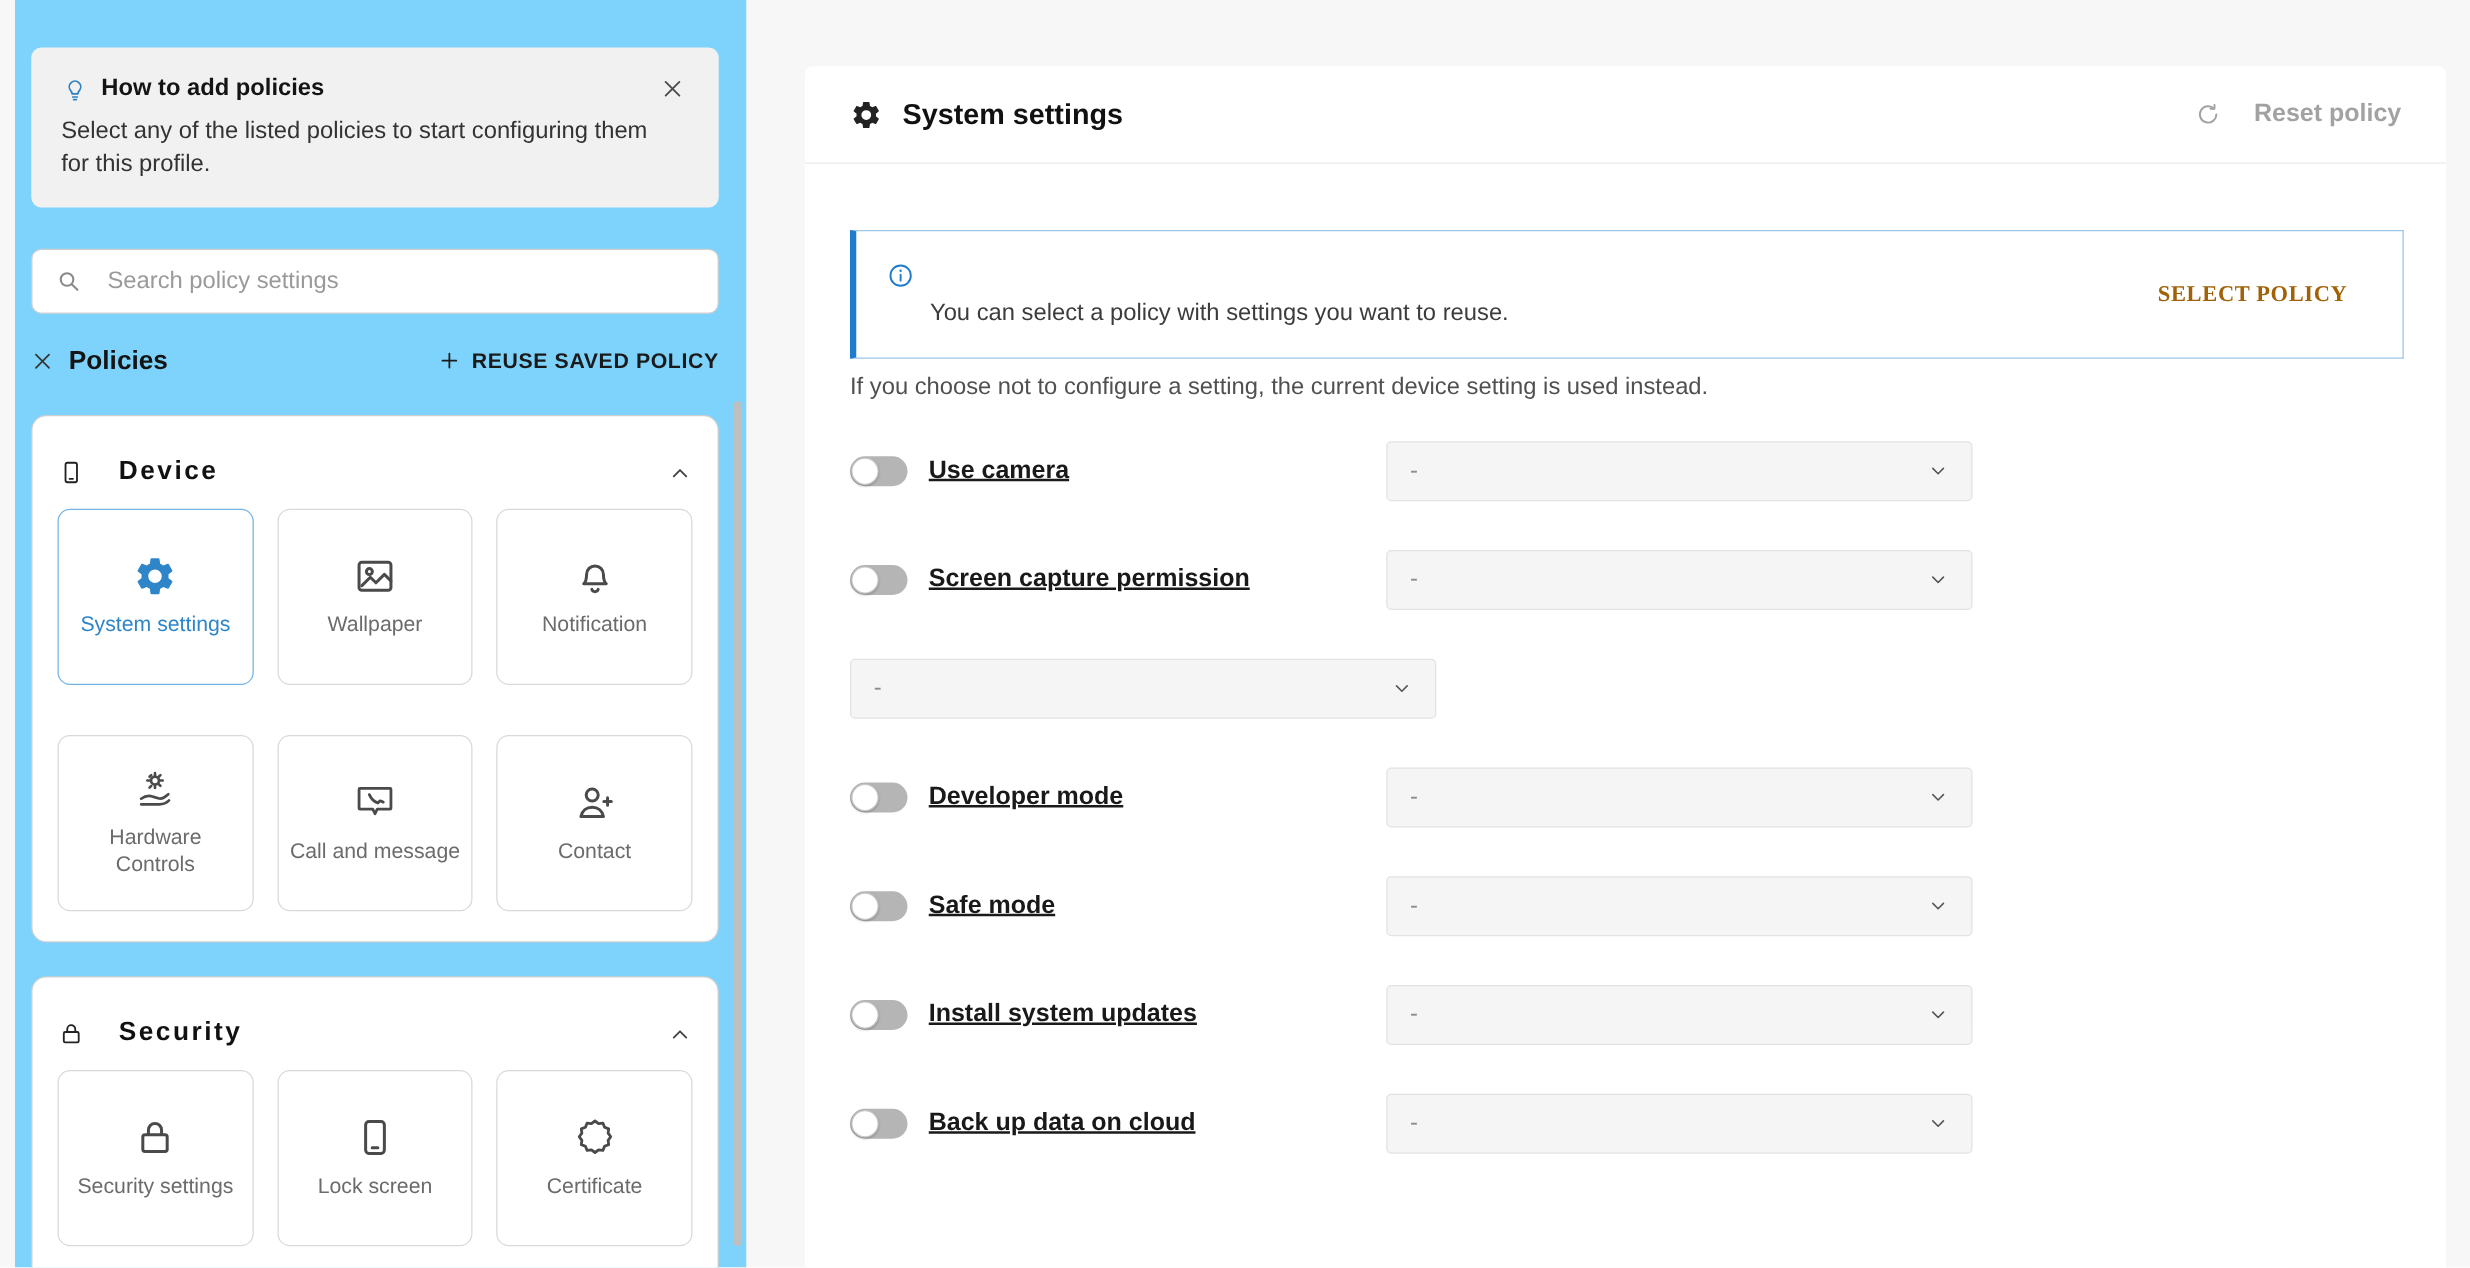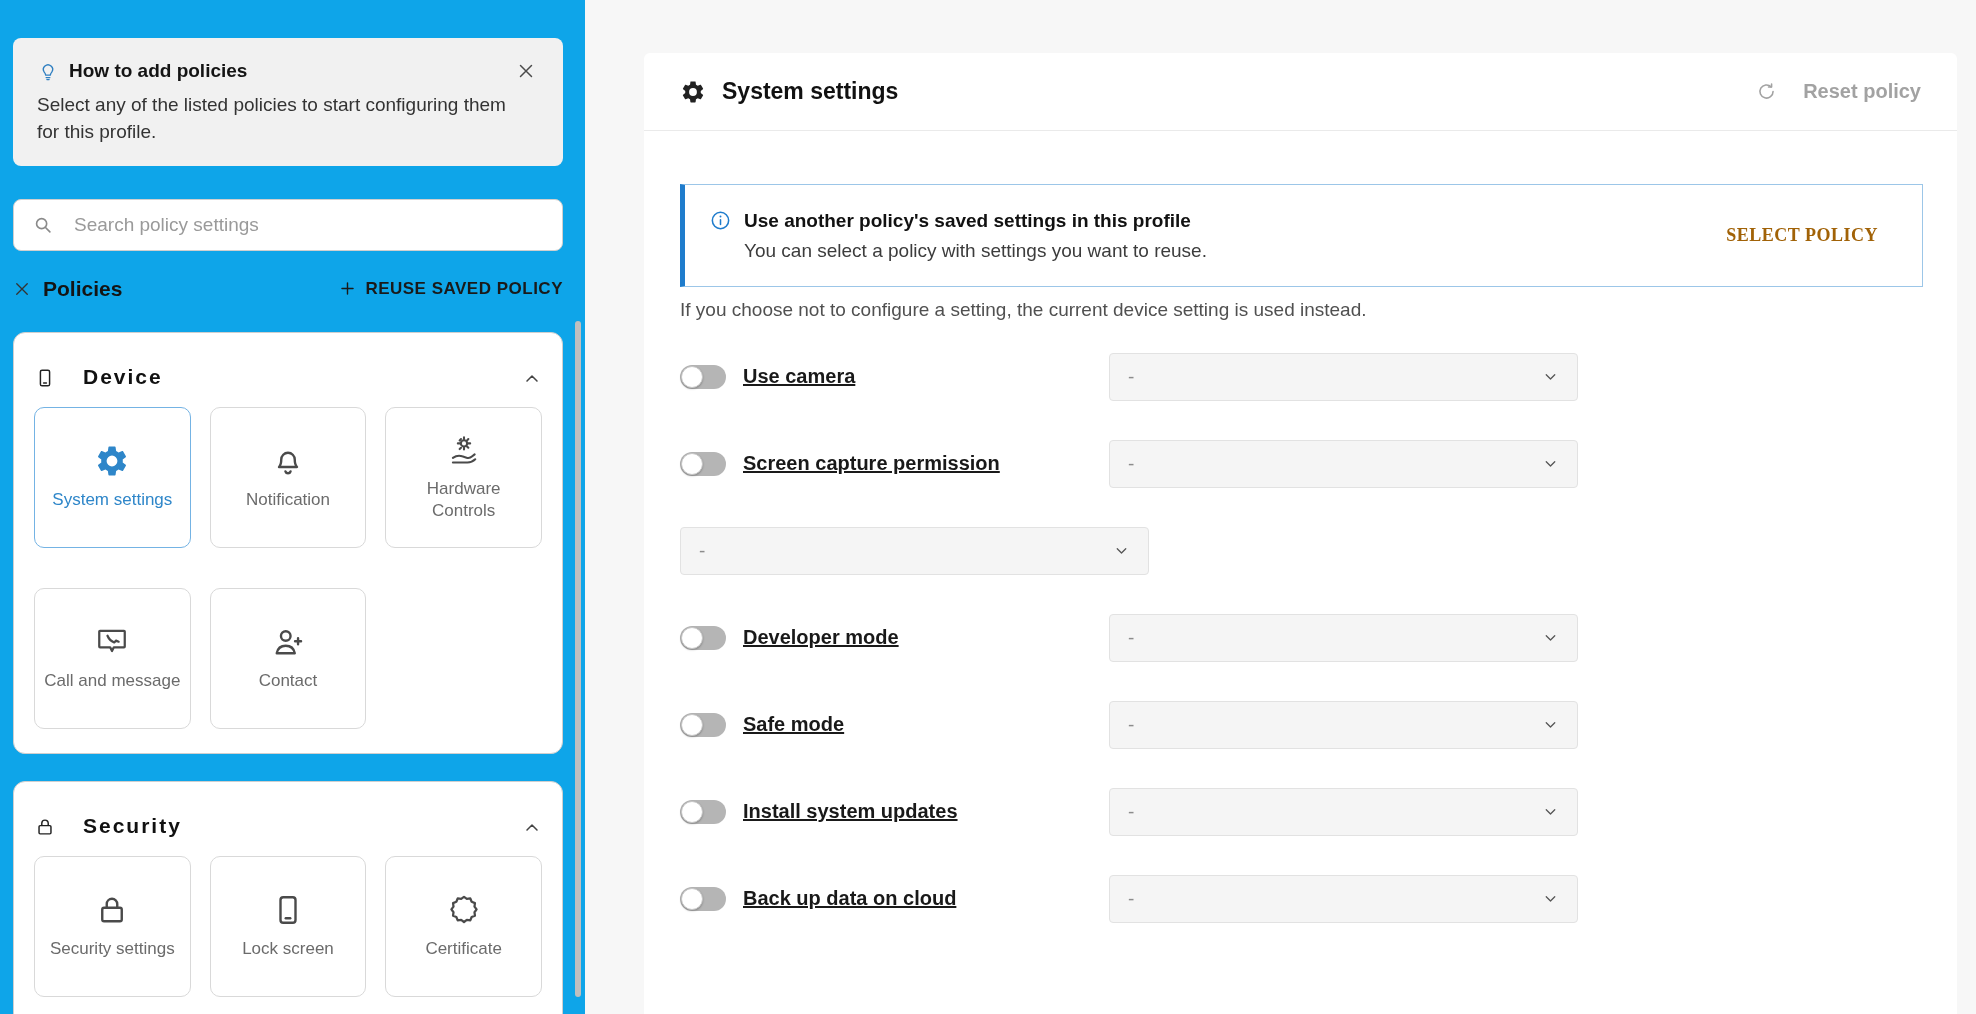--- a/index.html
+++ b/index.html
@@ -8,22 +8,22 @@
     font-family:"Liberation Sans", sans-serif;
     background:#f7f7f7;
     color:#1a1a1a;
     position:relative;
   }
   .icon { display:inline-flex; align-items:center; justify-content:center; flex-shrink:0; }
   .icon svg { width:100%; height:100%; display:block; }
 
   
   .sidebar {
-    position:absolute; left:0; top:0; width:585px; height:1014px;
-    background:#0ea5e9; padding:0 18px 0 13px;
+    position:absolute; left:12px; top:0; width:585px; height:1014px;
+    background:#7dd3fc; padding:0 18px 0 13px;
   }
   .tip {
     margin-top:38px; width:550px; background:#f1f1f1; border-radius:8px;
     padding:20px 24px;
   }
   .tip-head { display:flex; align-items:center; gap:10px; }
   .tip-bulb { width:22px; height:22px; color:#2f7fc1; }
   .tip-title { font-size:19px; font-weight:700; color:#141414; }
   .tip-close {
     margin-left:auto; width:26px; height:26px; background:none; border:none;
@@ -217,20 +217,30 @@
 
         <div class="card selected">
           <span class="icon card-icon">
             <svg viewBox="0 0 24 24" fill="currentColor" fill-rule="evenodd">
                 <path d="M19.14 12.94c.04-.3.06-.61.06-.94s-.02-.64-.07-.94l2.03-1.58c.18-.14.23-.41.12-.61l-1.92-3.32c-.12-.22-.37-.29-.59-.22l-2.39.96c-.5-.38-1.03-.7-1.62-.94l-.36-2.54c-.04-.24-.24-.41-.48-.41h-3.84c-.24 0-.43.17-.47.41l-.36 2.54c-.59.24-1.13.57-1.62.94l-2.39-.96c-.22-.08-.47 0-.59.22L2.74 8.87c-.12.21-.08.47.12.61l2.03 1.58c-.05.3-.09.63-.09.94s.02.64.07.94l-2.03 1.58c-.18.14-.23.41-.12.61l1.92 3.32c.12.22.37.29.59.22l2.39-.96c.5.38 1.03.7 1.62.94l.36 2.54c.05.24.24.41.48.41h3.84c.24 0 .44-.17.47-.41l.36-2.54c.59-.24 1.13-.56 1.62-.94l2.39.96c.22.08.47 0 .59-.22l1.92-3.32c.12-.22.07-.47-.12-.61l-2.01-1.58zM12 15.6a3.6 3.6 0 1 1 0-7.2 3.6 3.6 0 0 1 0 7.2z"></path>
               </svg>
           </span>
           <span class="card-label">System settings</span>
         </div>
 
+        <div class="card">
+          <span class="icon card-icon">
+            <svg viewBox="0 0 24 24" fill="none" stroke="currentColor" stroke-width="1.6" stroke-linecap="round" stroke-linejoin="round">
+                <rect x="3.5" y="4.5" width="17" height="15" rx="1.5"></rect>
+                <circle cx="9" cy="9.5" r="1.6"></circle>
+                <path d="M5 17l4.5-4.5 3 3L17 11l3.5 3.5"></path>
+              </svg>
+          </span>
+          <span class="card-label">Wallpaper</span>
+        </div>
 
         <div class="card">
           <span class="icon card-icon">
             <svg viewBox="0 0 24 24" fill="none" stroke="currentColor" stroke-width="1.6" stroke-linecap="round" stroke-linejoin="round">
                 <path d="M18 16H6c1.2-1.2 1.5-2.8 1.5-5a4.5 4.5 0 0 1 9 0c0 2.2.3 3.8 1.5 5z"></path>
                 <path d="M10.3 19a1.8 1.8 0 0 0 3.4 0"></path>
               </svg>
           </span>
           <span class="card-label">Notification</span>
         </div>
@@ -346,21 +356,20 @@
     <div class="banner">
       <div class="banner-main">
         <div class="banner-title-row">
           <span class="icon">
             <svg viewBox="0 0 24 24" fill="none" stroke="currentColor" stroke-width="1.6" stroke-linecap="round">
                 <circle cx="12" cy="12" r="8.5"></circle>
                 <path d="M12 11.2v5"></path>
                 <circle cx="12" cy="7.9" r="1" fill="currentColor" stroke="none"></circle>
               </svg>
           </span>
-          <span class="banner-title">Use another policy's saved settings in this profile</span>
         </div>
         <div class="banner-body">You can select a policy with settings you want to reuse.</div>
       </div>
       <button class="select-policy-btn">SELECT POLICY</button>
     </div>
 
     <p class="policy-subtitle">If you choose not to configure a setting, the current device setting is used instead.</p>
 
     <div class="rows">
 

